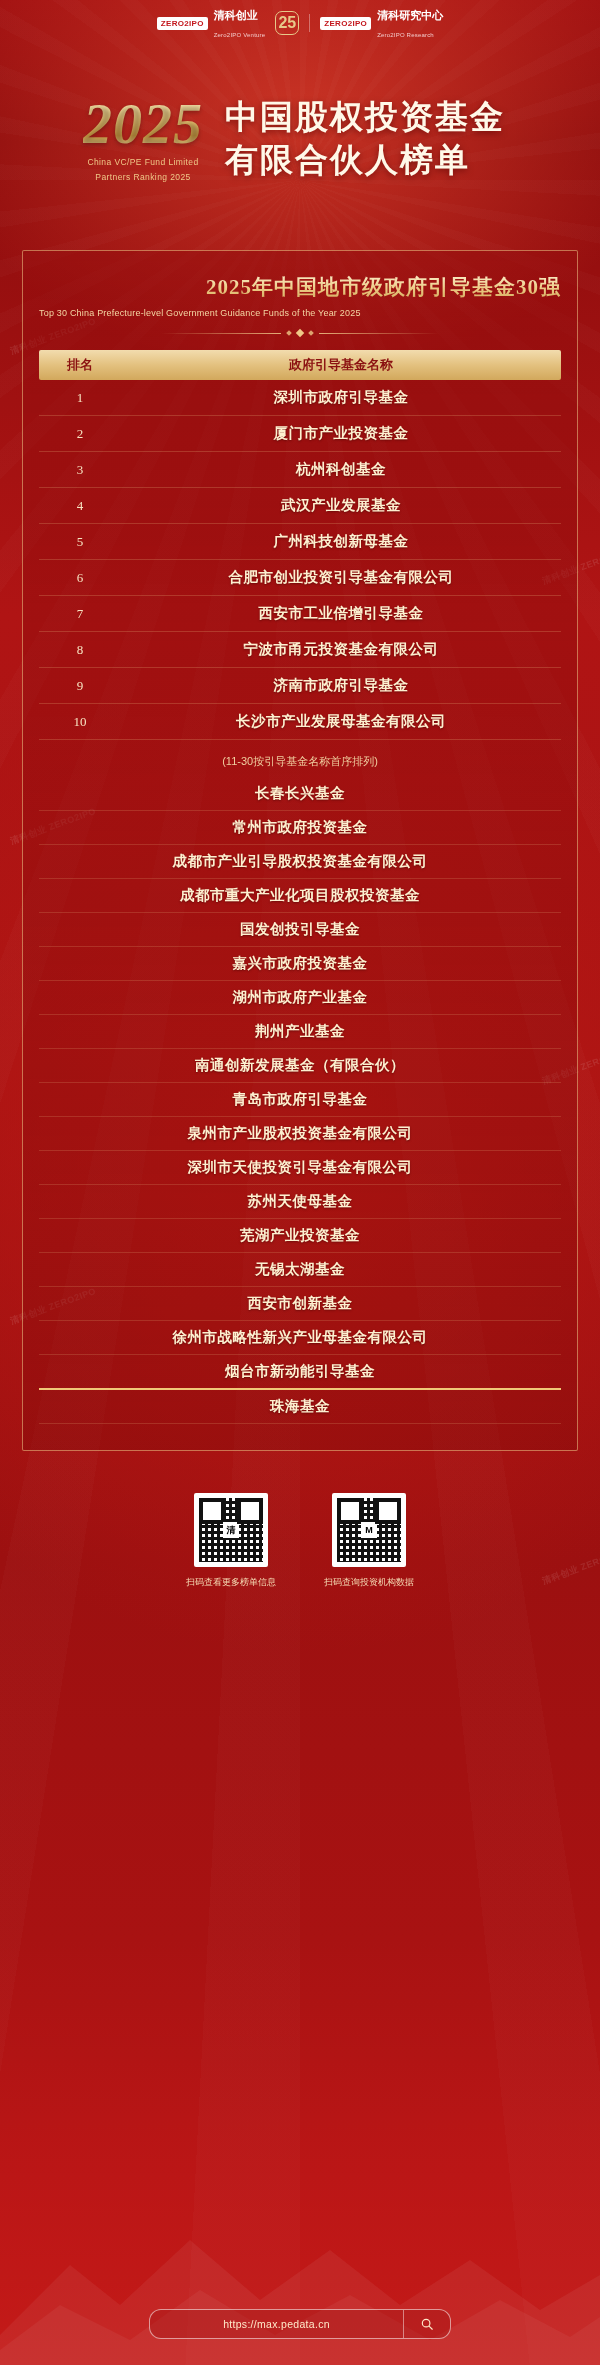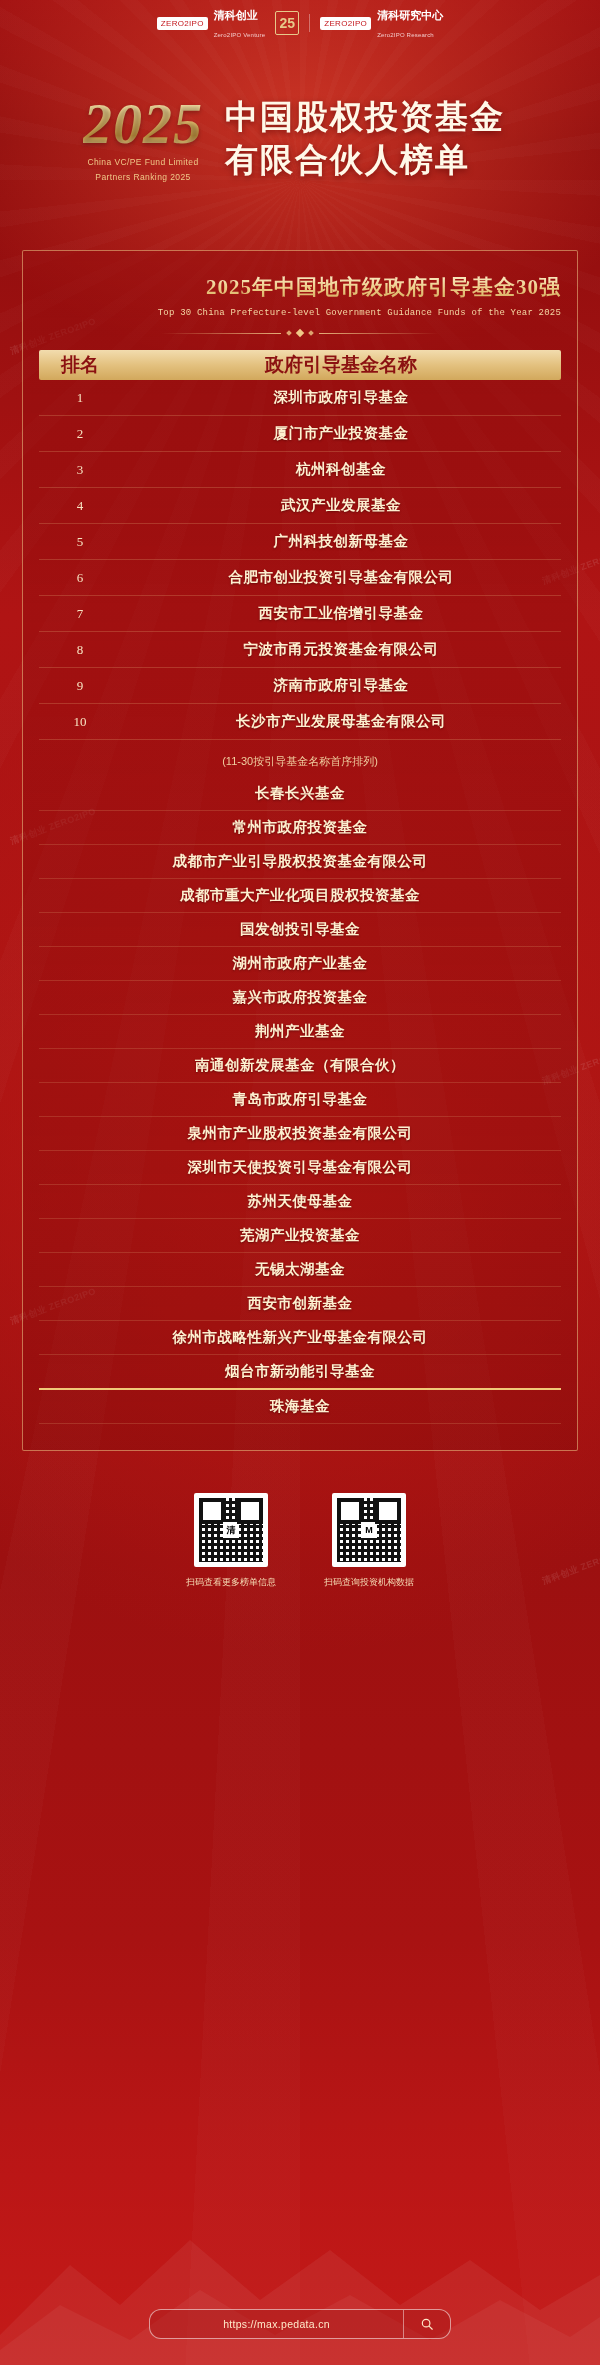--- a/index.html
+++ b/index.html
@@ -34,29 +34,29 @@
     position:relative;
     height:46px;
     display:flex;
     align-items:center;
     justify-content:center;
     gap:10px;
     z-index:3;
   }
   .logo-group{display:flex;align-items:center;gap:6px;}
   .logo-badge{
-    background:#fff;color:#c3161c;font-size:8px;font-weight:normal;
+    background:#fff;color:#c3161c;font-size:8px;font-weight:bold;
     padding:2px 4px;border-radius:2px;letter-spacing:.3px;
   }
   .logo-cn{color:#fff;font-size:11px;font-weight:bold;line-height:1.05;}
   .logo-en{color:#f3c9c9;font-size:6px;line-height:1.05;letter-spacing:.2px;}
   .logo-25{
     width:22px;height:22px;border:1px solid #e7c98a;color:#e7c98a;
-    display:flex;align-items:center;justify-content:center;font-size:14px;
-    font-weight:bold;border-radius:2px;
+    display:flex;align-items:center;justify-content:center;font-size:16px;
+    font-weight:bold;border-radius:7px;
   }
   .sep-dot{width:1px;height:18px;background:rgba(255,255,255,.35);}
 
   
   .hero{
     position:relative;z-index:3;
     padding:18px 12px 0 0;
     display:flex;
     align-items:center;
     justify-content:center;
@@ -99,36 +99,36 @@
   .card-title{
     text-align:right;
     font-family:"Liberation Serif","DejaVu Serif",serif;
     font-size:21px;font-weight:bold;
     background:linear-gradient(180deg,#fbf0cf 0%,#edcb86 55%,#d2a busy 100%);
     background:linear-gradient(180deg,#fbf0cf 0%,#edcb86 55%,#d2a85a 100%);
     -webkit-background-clip:text;background-clip:text;color:transparent;
     letter-spacing:1px;
   }
   .card-sub{
-    text-align:right;color:#f4d7a4;font-size:9px;margin-top:7px;letter-spacing:.2px;font-family:Liberation Mono, monospace;
+    text-align:left;color:#f4d7a4;font-size:9px;margin-top:7px;letter-spacing:.2px;
   }
   .divider{
     display:flex;align-items:center;justify-content:center;gap:6px;margin:12px 0 14px 0;
   }
   .divider .line{height:1px;width:120px;background:linear-gradient(90deg,rgba(240,200,136,0) 0%,rgba(240,200,136,.85) 100%);}
   .divider .line.r{background:linear-gradient(90deg,rgba(240,200,136,.85) 0%,rgba(240,200,136,0) 100%);}
   .divider .gem{width:6px;height:6px;background:#efc887;transform:rotate(45deg);}
   .divider .gem.s{width:4px;height:4px;opacity:.8;}
 
   
   .thead{
     display:flex;
     background:linear-gradient(180deg,#f2dcae 0%,#e3c17f 50%,#d2a85c 100%);
     color:#8b1111;
-    font-weight:bold;font-size:19px;
+    font-weight:bold;font-size:13px;
     height:30px;align-items:center;
     border-radius:2px;
   }
   .th-rank{width:82px;text-align:center;}
   .th-name{flex:1;text-align:center;}
 
   .row{
     display:flex;align-items:center;
     height:35px;
     border-bottom:1px solid rgba(240,200,136,0.22);
@@ -327,24 +327,24 @@
         <div class="row alpha">
           <div class="name">成都市产业引导股权投资基金有限公司</div>
         </div>
         <div class="row alpha">
           <div class="name">成都市重大产业化项目股权投资基金</div>
         </div>
         <div class="row alpha">
           <div class="name">国发创投引导基金</div>
         </div>
         <div class="row alpha">
+          <div class="name">嘉兴市政府投资基金</div>
+        </div>
+        <div class="row alpha">
           <div class="name">湖州市政府产业基金</div>
-        </div>
-        <div class="row alpha">
-          <div class="name">嘉兴市政府投资基金</div>
         </div>
         <div class="row alpha">
           <div class="name">荆州产业基金</div>
         </div>
         <div class="row alpha">
           <div class="name">南通创新发展基金（有限合伙）</div>
         </div>
         <div class="row alpha">
           <div class="name">青岛市政府引导基金</div>
         </div>

